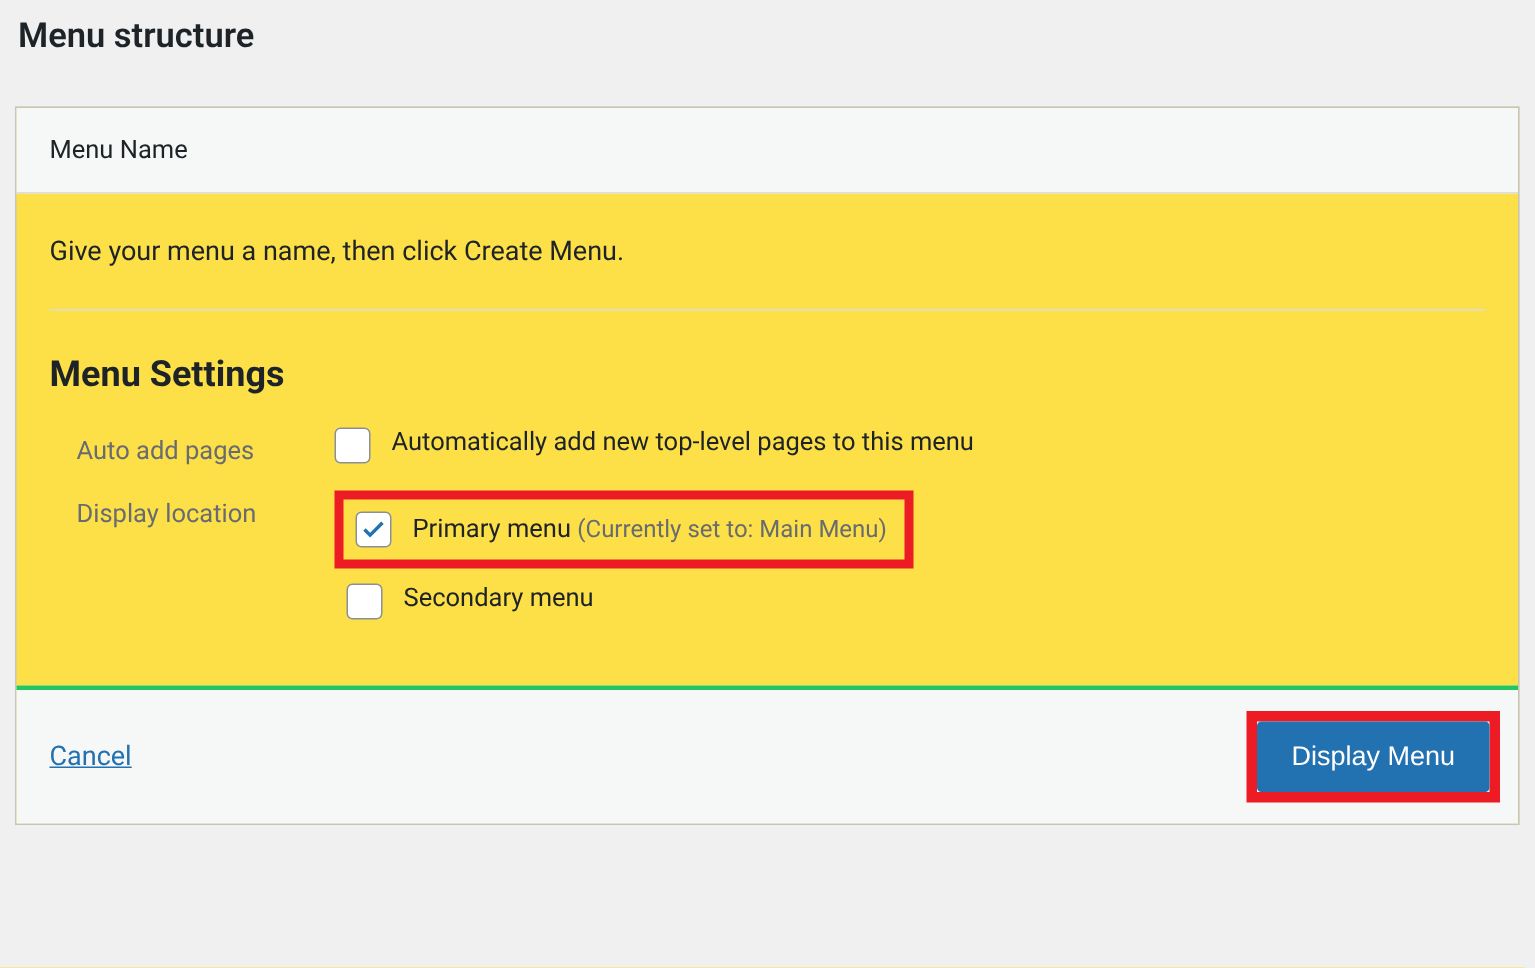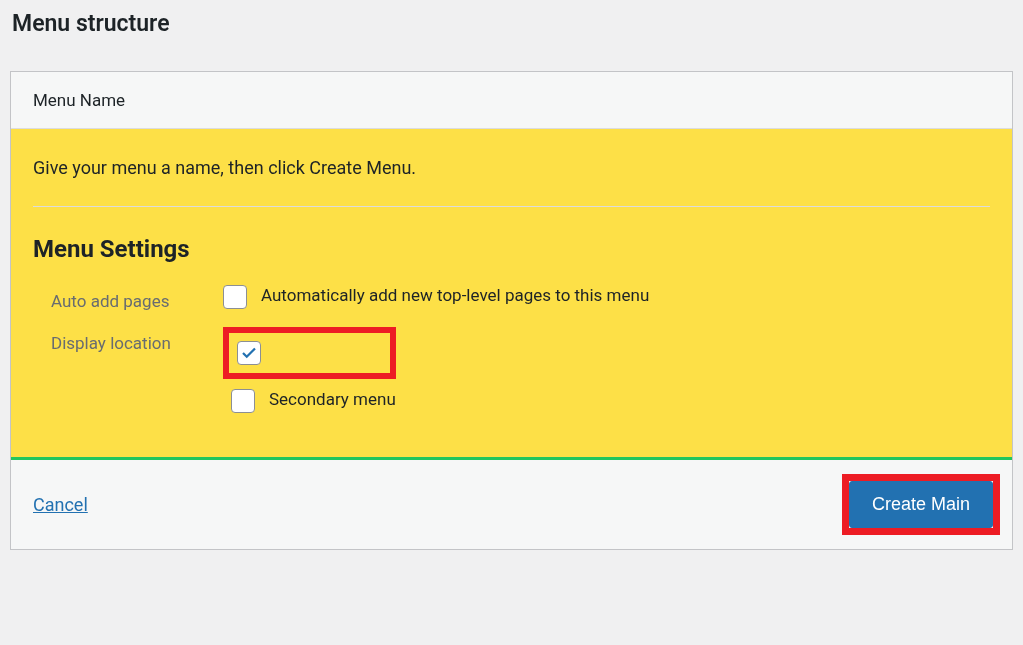--- a/index.html
+++ b/index.html
@@ -188,30 +188,34 @@
     <div class="settings-row">
       <div class="settings-label">Display location</div>
       <div class="settings-options">
         <div class="hl-display">
           <div class="first-option-wrap">
             <span class="wp-checkbox checked">
               <svg viewBox="0 0 24 24">
                   <path fill="none" stroke="#2271b1" stroke-width="3" d="M4 12l5 5L20 6"></path>
                 </svg>
             </span>
+            <span class="checkbox-label">
+              <span>Primary menu</span>
+              <span class="checkbox-hint">(Currently set to: Main Menu)</span>
+            </span>
           </div>
         </div>
         <div class="option-line" style="padding-left:8px;">
           <span class="wp-checkbox"></span>
           <span class="checkbox-label">Secondary menu</span>
         </div>
       </div>
     </div>
   </div>
 
   <div class="footer-row">
     <a class="cancel-link">Cancel</a>
     <span class="create-wrap">
-      <button class="create-btn">Create Main</button>
+      <button class="create-btn">Display Menu</button>
     </span>
   </div>
 
 </div>
 
 </body></html>

